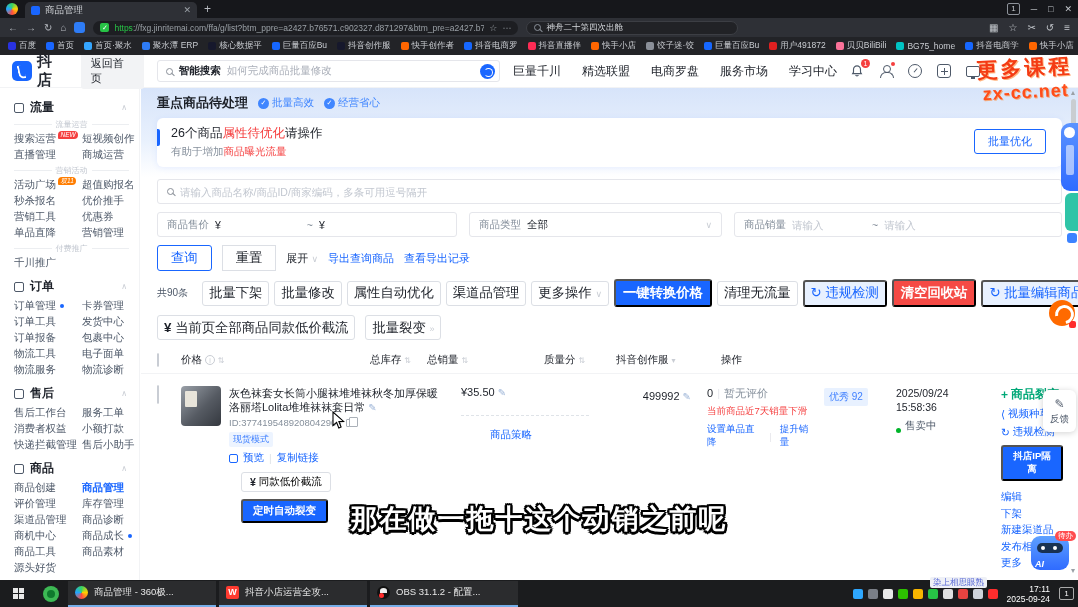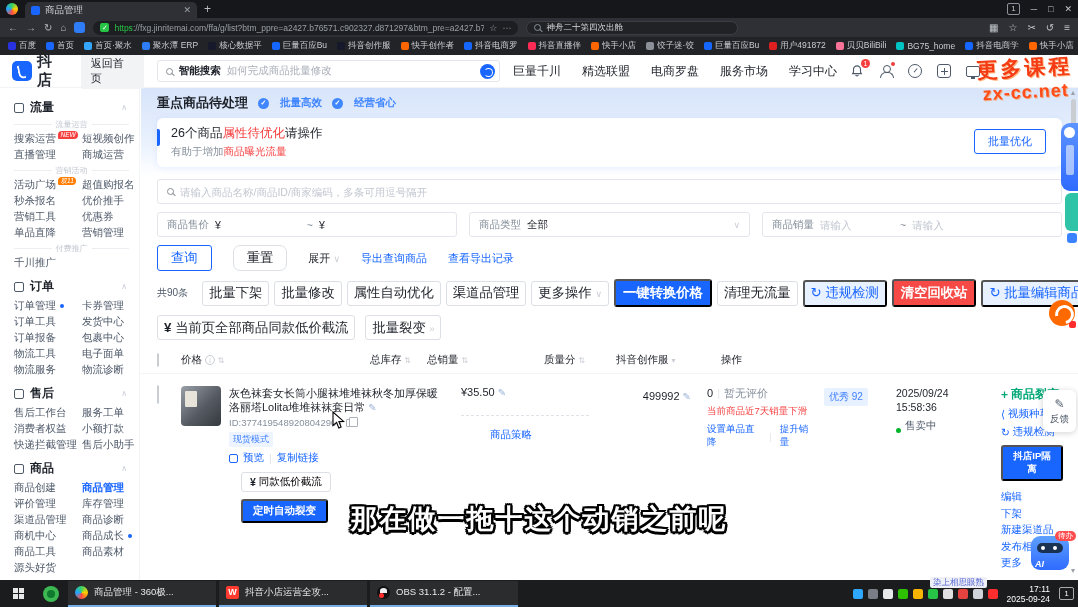--- a/index.html
+++ b/index.html
@@ -68,43 +68,43 @@
 .sgrid{display:grid;grid-template-columns:68px auto;font-size:10.5px;color:#4e5969}
 .sitem{display:flex;align-items:center;gap:2px;height:16px;white-space:nowrap}
 .sitem.active span{color:#1966ff;font-weight:bold}
 .bnew{background:#f53f3f;color:#fff;font-size:6.5px;border-radius:4px 4px 4px 1px;padding:0 2.5px;line-height:8px;position:relative;top:-4px}
 .b11{background:#ff7d00;color:#fff;font-size:6.5px;border-radius:4px 4px 4px 1px;padding:0 2.5px;line-height:8px;position:relative;top:-4px}
 .bdot{width:4px;height:4px;border-radius:50%;background:#1966ff;margin-left:2px;flex:none}
 
 .main{position:absolute;left:141px;top:88px;right:0;bottom:27px;background:#fff;overflow:hidden;z-index:2}
 .hero{background:linear-gradient(180deg,#d7e4fa 0%,#e9f1fd 60%,#fff 100%);padding:6px 16px 10px}
 .htitle{display:flex;align-items:center;gap:10px;font-size:13px;font-weight:bold}
-.hbadge{display:flex;align-items:center;gap:11px;font-weight:bold;font-size:10.5px;color:#4086ff}
+.hbadge{display:flex;align-items:center;gap:3px;font-weight:normal;font-size:10.5px;color:#4086ff}
 .ck{width:11px;height:11px;border-radius:50%;background:#4086ff;color:#fff;font-size:7px;display:flex;align-items:center;justify-content:center;flex:none}
 .ncard{position:relative;background:#fff;border-radius:6px;margin-top:6px;padding:7px 14px 8px;box-shadow:0 1px 6px rgba(61,106,255,.10)}
 .accent{position:absolute;left:0;top:11px;width:3px;height:17px;background:#1966ff;border-radius:0 2px 2px 0}
 .ncard .l1{font-size:12.5px}
 .red{color:#f53f3f}
 .ncard .l2{font-size:10.5px;color:#86909c;margin-top:3px}
 .optbtn{position:absolute;right:16px;top:11px;border:1px solid #1966ff;color:#1966ff;border-radius:3px;padding:4px 13px;font-size:11px;background:#fff;cursor:pointer}
 .filters{padding:2px 16px 0}
 .fsearch{height:25px;border:1px solid #e5e6eb;border-radius:3px;display:flex;align-items:center;gap:6px;padding:0 9px}
 .fsearch input{border:none;outline:none;flex:1;font-size:10.5px;color:#1d2129;background:transparent}
 .fsearch input::placeholder{color:#c2c7d0}
 .frow{display:flex;gap:12px;margin-top:8px}
 .fbox{height:25px;border:1px solid #e5e6eb;border-radius:3px;display:flex;align-items:center;gap:6px;padding:0 9px;font-size:10.5px;color:#86909c}
 .fbox .lab{color:#86909c;flex:none}
 .fbox .val{color:#1d2129}
 .fbox input{border:none;outline:none;width:74px;font-size:10.5px;background:transparent;color:#1d2129}
 .fbox input::placeholder{color:#c2c7d0}
-.fb-price{width:300px}.fb-type{flex:1}.fb-sales{width:300px}
+.fb-price{width:300px}.fb-type{flex:1}.fb-sales{width:328px}
 .fcaret{margin-left:auto;color:#c9cdd4;font-size:9px}
-.fbtns{display:flex;align-items:center;gap:21px;margin-top:8px;font-size:11px}
+.fbtns{display:flex;align-items:center;gap:10px;margin-top:8px;font-size:11px}
 .qbtn{border:1px solid #1966ff;color:#1966ff;border-radius:3px;padding:3px 13px;background:#fff;cursor:pointer}
-.rbtn{border:1px solid #dcdfe5;color:#1d2129;border-radius:7px;padding:3px 13px;background:#fff;cursor:pointer}
+.rbtn{border:1px solid #dcdfe5;color:#1d2129;border-radius:0;padding:3px 13px;background:#fff;cursor:pointer}
 .blink{color:#1966ff;cursor:pointer}
 .gray9{color:#c9cdd4;font-size:9px}
 .tbar{display:flex;align-items:center;gap:5px;padding:8px 14px 0 16px;font-size:10px;white-space:nowrap}
 .cnt{color:#4e5969;margin-right:2px}
 .vd{width:1px;height:12px;background:#e5e6eb;margin-right:2px}
 .ob{border:1px solid #dcdfe5;border-radius:3px;padding:2.5px 6px;background:#fff;color:#1d2129;cursor:pointer}
 .pb{background:#1966ff;color:#fff;border-radius:3px;padding:3px 7px;cursor:pointer;font-weight:bold}
 .tb{background:#e8f1ff;color:#1966ff;border-radius:3px;padding:2.5px 6px;cursor:pointer}
 .db{background:#f54a45;color:#fff;border-radius:3px;padding:3px 7px;cursor:pointer;font-weight:bold}
 .tbar2{display:flex;gap:10px;padding:8px 16px 0;font-size:10px}

